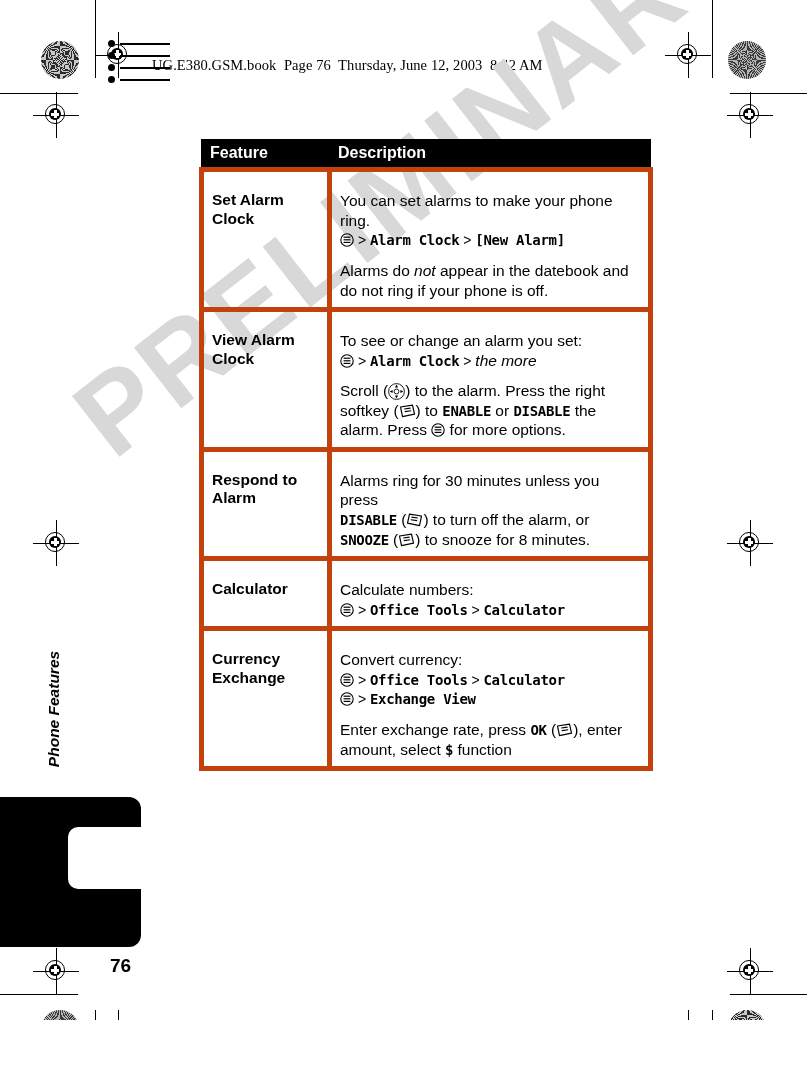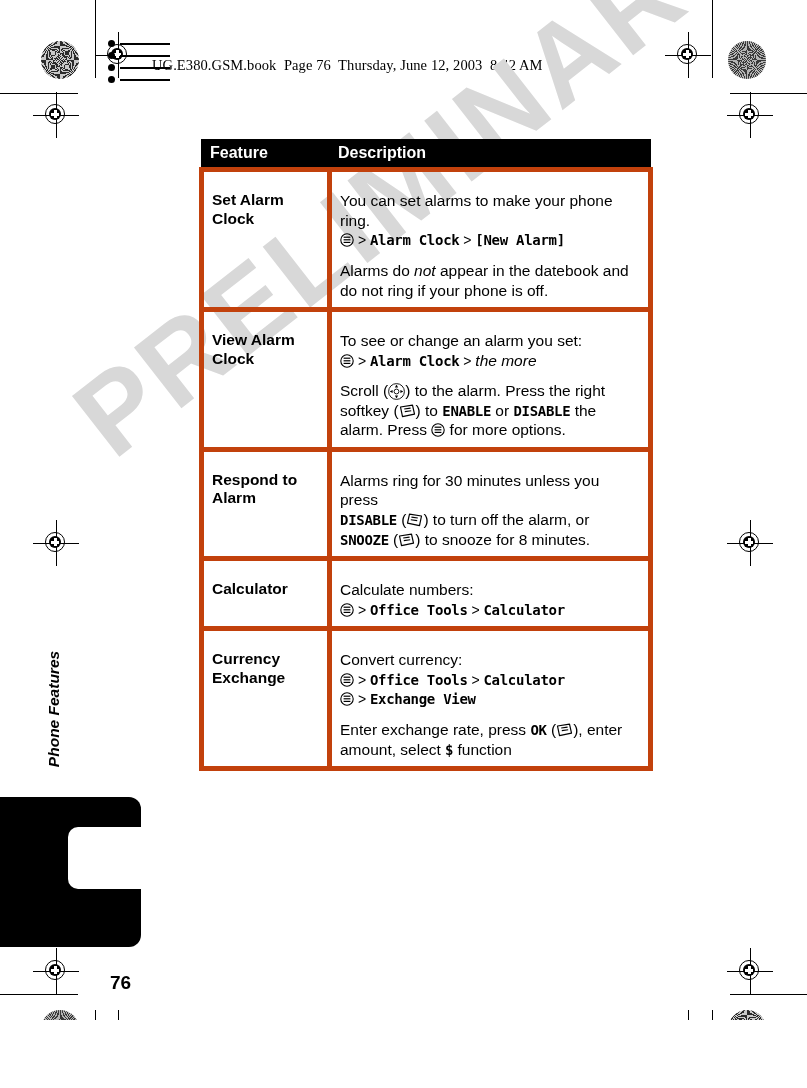--- a/index.html
+++ b/index.html
@@ -178,21 +178,20 @@
   }
 
   .page-number {
     position: absolute;
     left: 110px;
     top: 955px;
     font-family: "Liberation Sans", sans-serif;
     font-weight: bold;
     font-size: 19px;
     color: #000;
-    margin-top: 17px;
   }
 
   
   .tbl-wrap {
     position: absolute;
     left: 199px;
     top: 139px;
     width: 449px;
     z-index: 1;
   }

